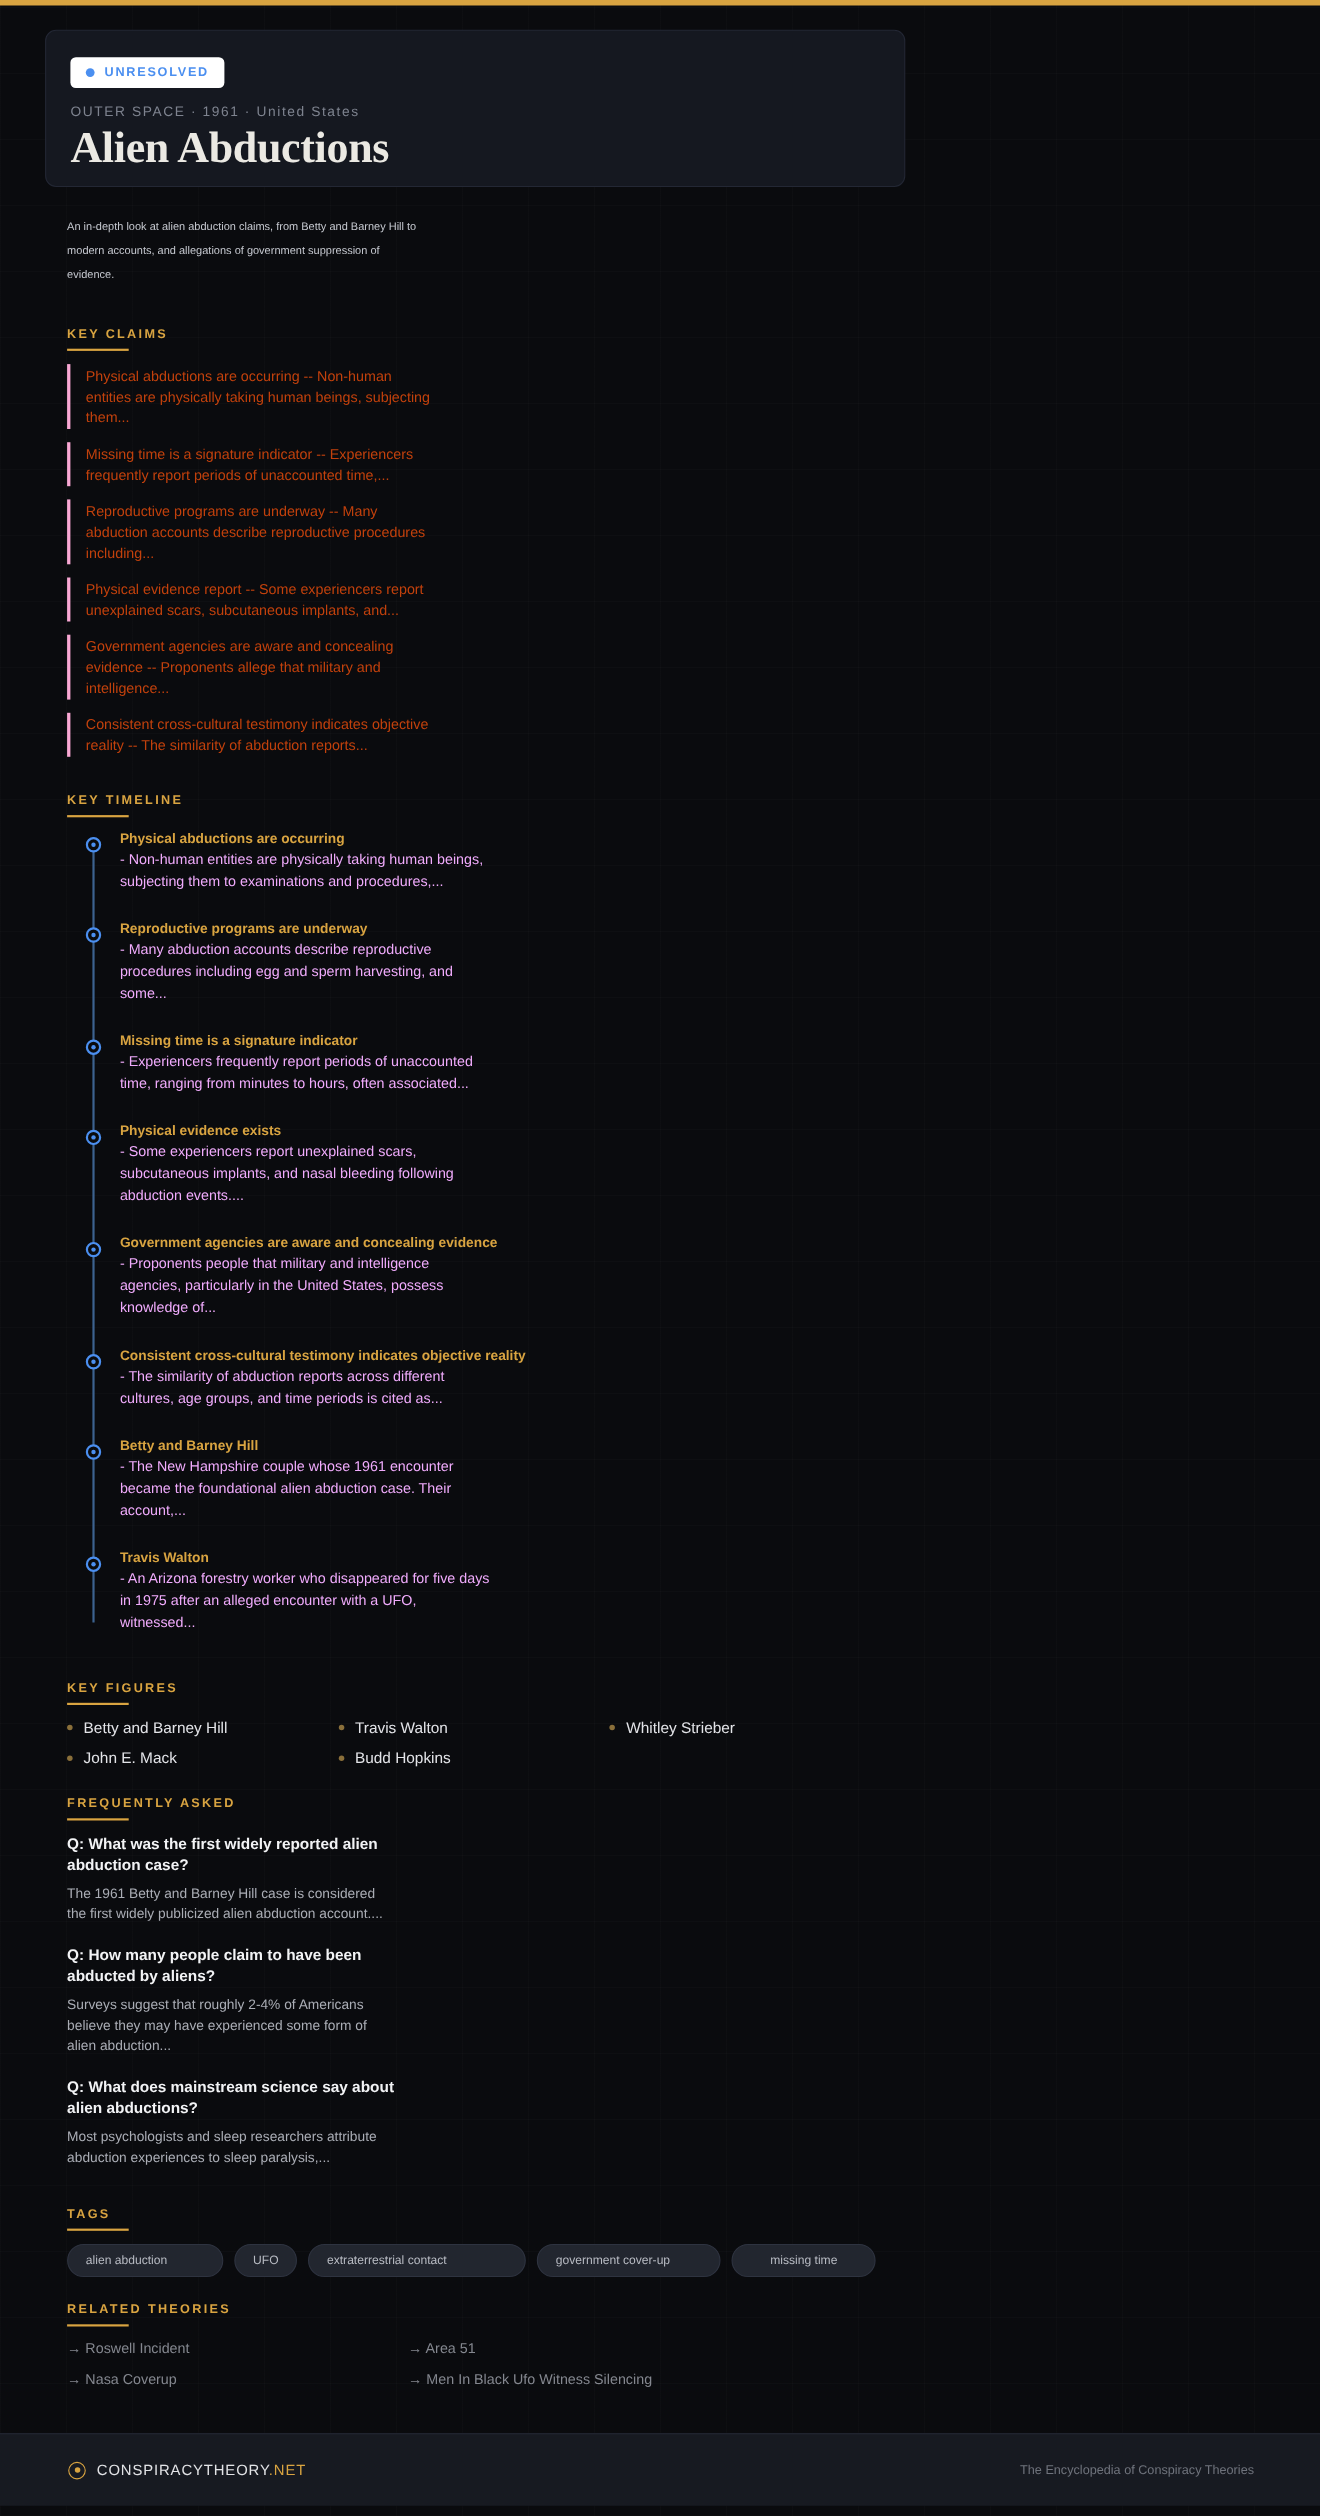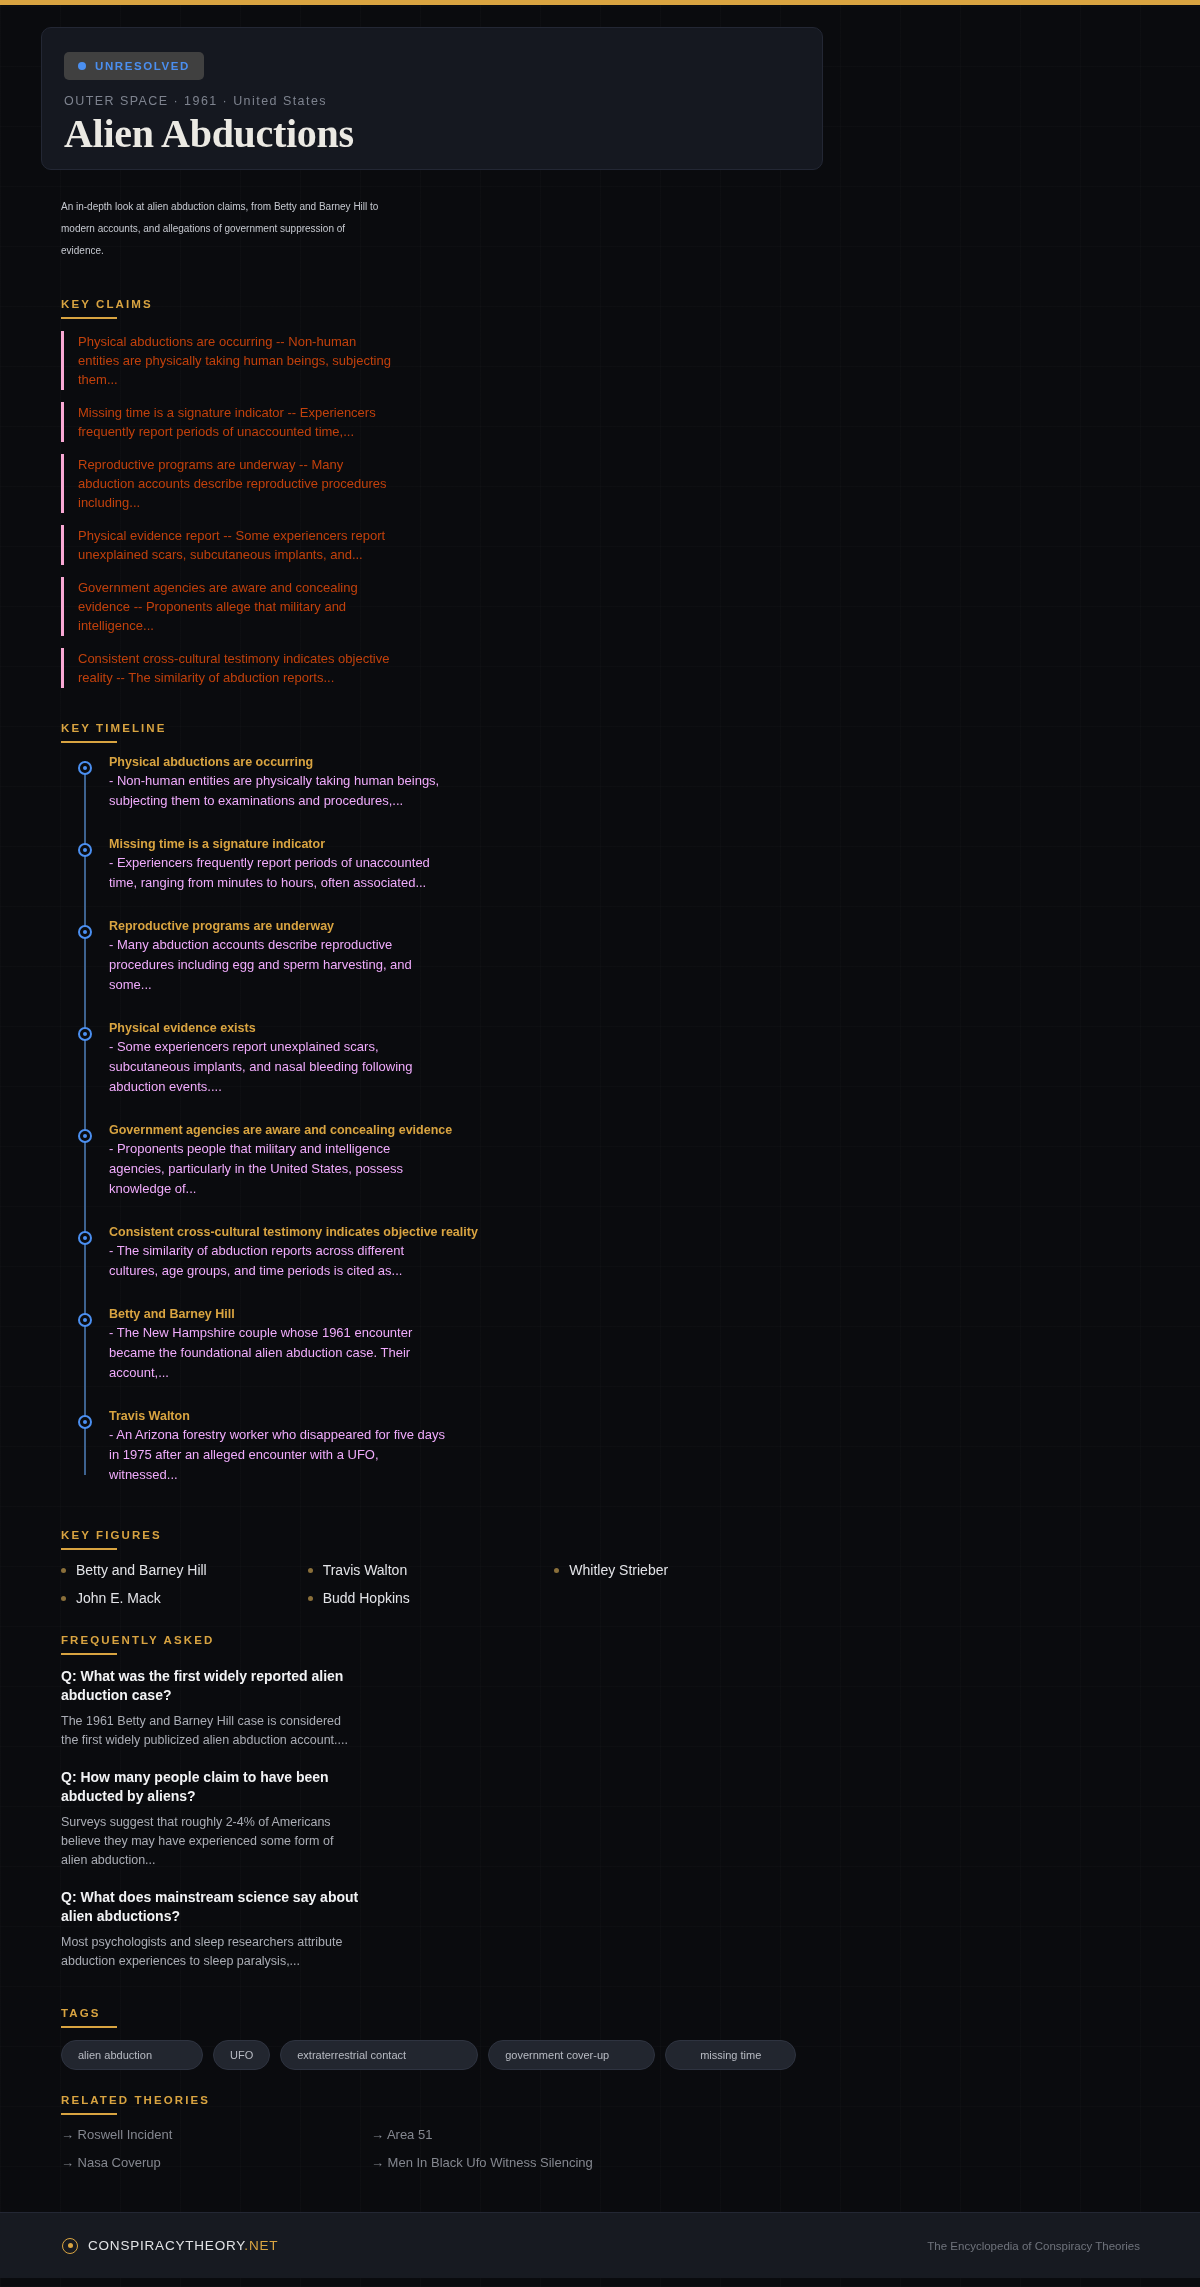--- a/index.html
+++ b/index.html
@@ -46,21 +46,21 @@
     border: 1px solid #232734;
     border-radius: 10px;
     padding: 24px 22px 30px 22px;
     height: 143px;
   }
 
   .status-badge {
     display: inline-flex;
     align-items: center;
     gap: 9px;
-    background: #404040;
+    background: #ffffff;
     border-radius: 5px;
     padding: 8px 14px;
     font-size: 11.5px;
     letter-spacing: 1.6px;
     font-weight: bold;
     color: #4b8ff0;
   }
   .status-dot {
     width: 8px; height: 8px;
     border-radius: 50%;
@@ -337,28 +337,28 @@
         <div class="timeline-line"></div>
 
         <div class="tl-item">
           <span class="tl-dot"></span>
           <div class="tl-title">Physical abductions are occurring</div>
           <div class="tl-body">- Non-human entities are physically taking human beings, subjecting them to examinations and procedures,...</div>
         </div>
 
         <div class="tl-item">
           <span class="tl-dot"></span>
+          <div class="tl-title">Reproductive programs are underway</div>
+          <div class="tl-body">- Many abduction accounts describe reproductive procedures including egg and sperm harvesting, and some...</div>
+        </div>
+
+        <div class="tl-item">
+          <span class="tl-dot"></span>
           <div class="tl-title">Missing time is a signature indicator</div>
           <div class="tl-body">- Experiencers frequently report periods of unaccounted time, ranging from minutes to hours, often associated...</div>
-        </div>
-
-        <div class="tl-item">
-          <span class="tl-dot"></span>
-          <div class="tl-title">Reproductive programs are underway</div>
-          <div class="tl-body">- Many abduction accounts describe reproductive procedures including egg and sperm harvesting, and some...</div>
         </div>
 
         <div class="tl-item">
           <span class="tl-dot"></span>
           <div class="tl-title">Physical evidence exists</div>
           <div class="tl-body">- Some experiencers report unexplained scars, subcutaneous implants, and nasal bleeding following abduction events....</div>
         </div>
 
         <div class="tl-item">
           <span class="tl-dot"></span>

